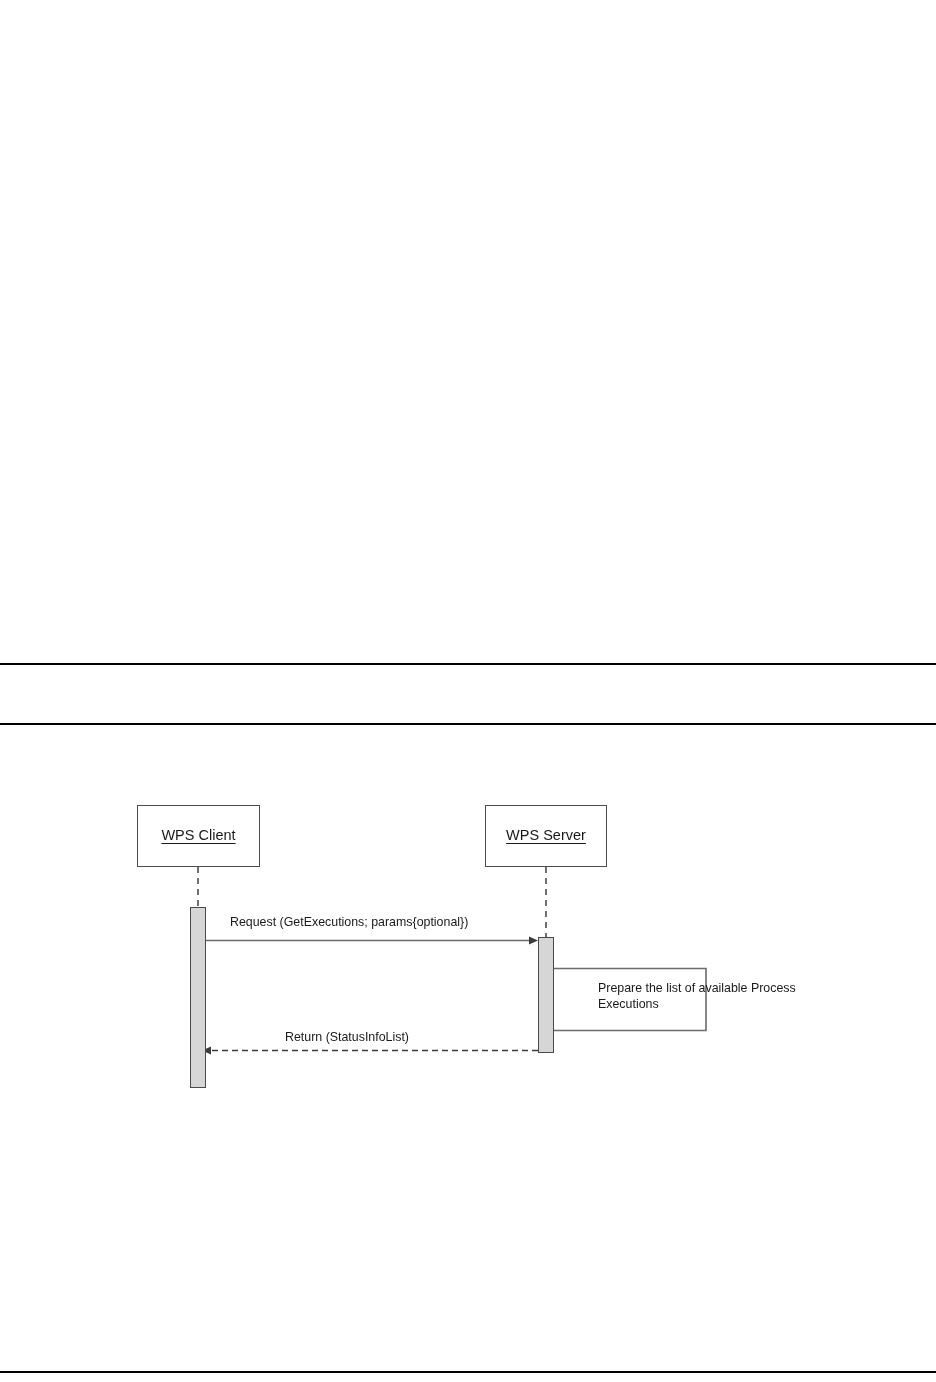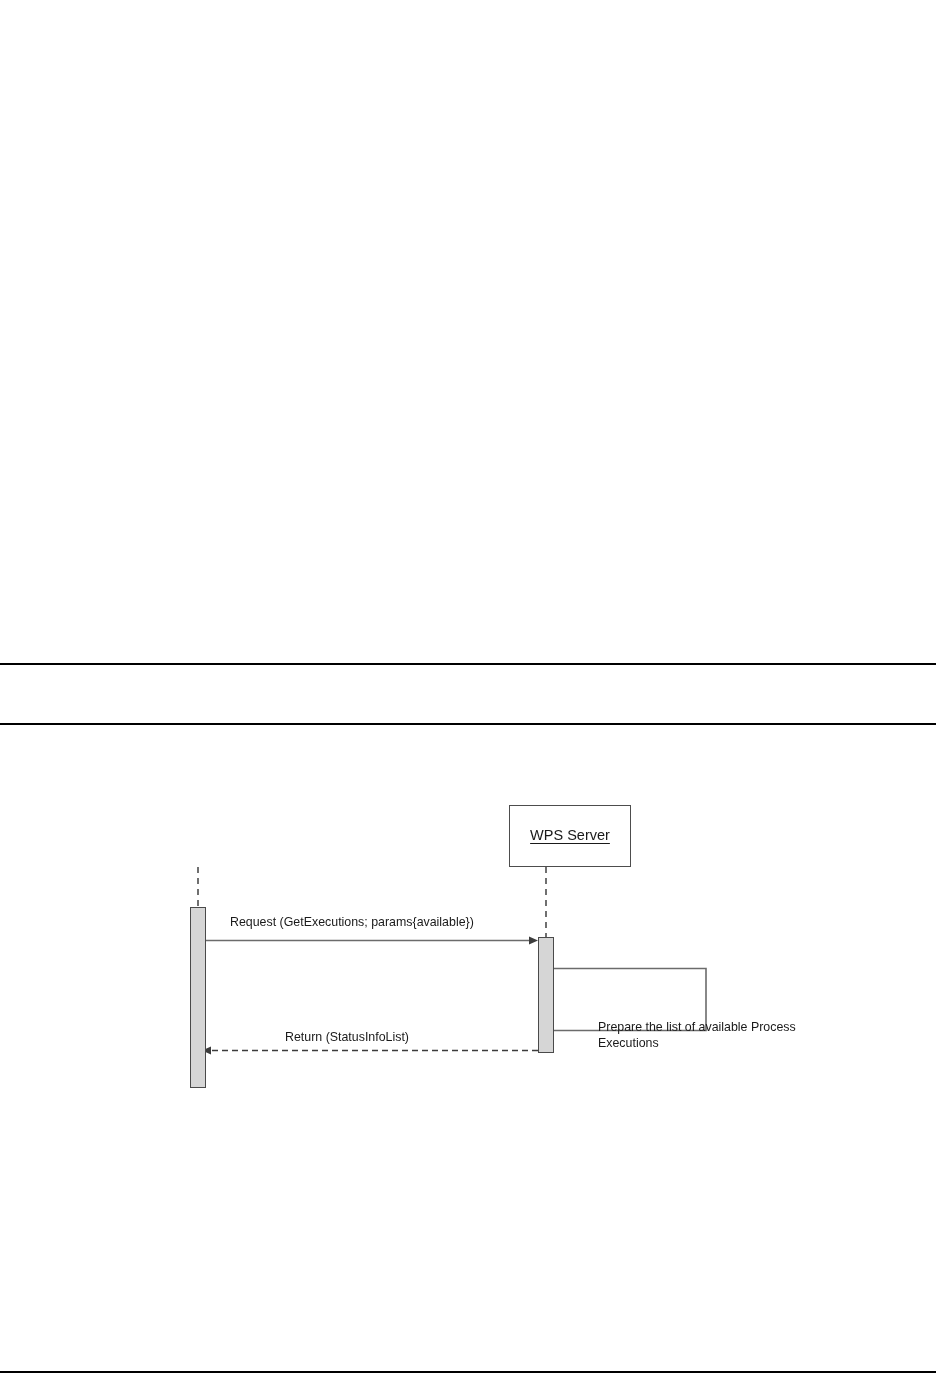--- a/index.html
+++ b/index.html
@@ -75,21 +75,21 @@
   }
   .participant-label {
     font-size: 14.5px;
     line-height: 1.2;
     color: #1a1a1a;
     text-decoration: underline;
     text-underline-offset: 2.5px;
     white-space: nowrap;
   }
   #participant-client { left: 137px; top: 805px; width: 123px; height: 62px; }
-  #participant-server { left: 485px; top: 805px; width: 122px; height: 62px; margin-left: 24px; }
+  #participant-server { left: 485px; top: 805px; width: 122px; height: 62px; }
 
   
   .activation {
     position: absolute;
     box-sizing: border-box;
     background: #d6d6d6;
     border: 1.6px solid #4a4a4a;
   }
   #activation-client { left: 190px; top: 907px; width: 16px; height: 181px; }
   #activation-server { left: 538px; top: 937px; width: 16px; height: 116px; }
@@ -102,21 +102,20 @@
     color: #1a1a1a;
     white-space: nowrap;
   }
   #label-request { left: 230px; top: 914px; }
   #label-return  { left: 285px; top: 1029px; }
   #label-self {
     left: 598px;
     top: 980px;
     width: 200px;
     white-space: normal;
-    margin-top: 39px;
   }
 </style>
 </head>
 <body>
 
 <div id="page">
 
   <div class="doc-rule" id="rule-top"></div>
   <div class="header-band"></div>
   <div class="doc-rule" id="rule-bottom"></div>
@@ -131,29 +130,32 @@
 
       <line x1="206" y1="940.5" x2="534" y2="940.5" stroke="#6b6b6b" stroke-width="1.6"></line>
       <polygon points="538,940.5 529,936.6 529,944.4" fill="#3c3c3c"></polygon>
 
       <polyline points="554,968.5 706,968.5 706,1030.5 554,1030.5" fill="none" stroke="#6b6b6b" stroke-width="1.6"></polyline>
 
       <line x1="538" y1="1050.5" x2="206" y2="1050.5" stroke="#3c3c3c" stroke-width="1.5" stroke-dasharray="6 4"></line>
       <polygon points="202,1050.5 211,1046.6 211,1054.4" fill="#3c3c3c"></polygon>
     </svg>
 
+    <div class="participant" id="participant-client">
+      <span class="participant-label">WPS Client</span>
+    </div>
 
     <div class="participant" id="participant-server">
       <span class="participant-label">WPS Server</span>
     </div>
 
     <div class="activation" id="activation-client"></div>
     <div class="activation" id="activation-server"></div>
 
-    <div class="msg-label" id="label-request">Request (GetExecutions; params{available})</div>
+    <div class="msg-label" id="label-request">Request (GetExecutions; params{optional})</div>
 
     <div class="msg-label" id="label-self">Prepare the list of available Process Executions</div>
 
     <div class="msg-label" id="label-return">Return (StatusInfoList)</div>
 
   </div>
 
   <div id="page-border-bottom"></div>
 </div>
 

